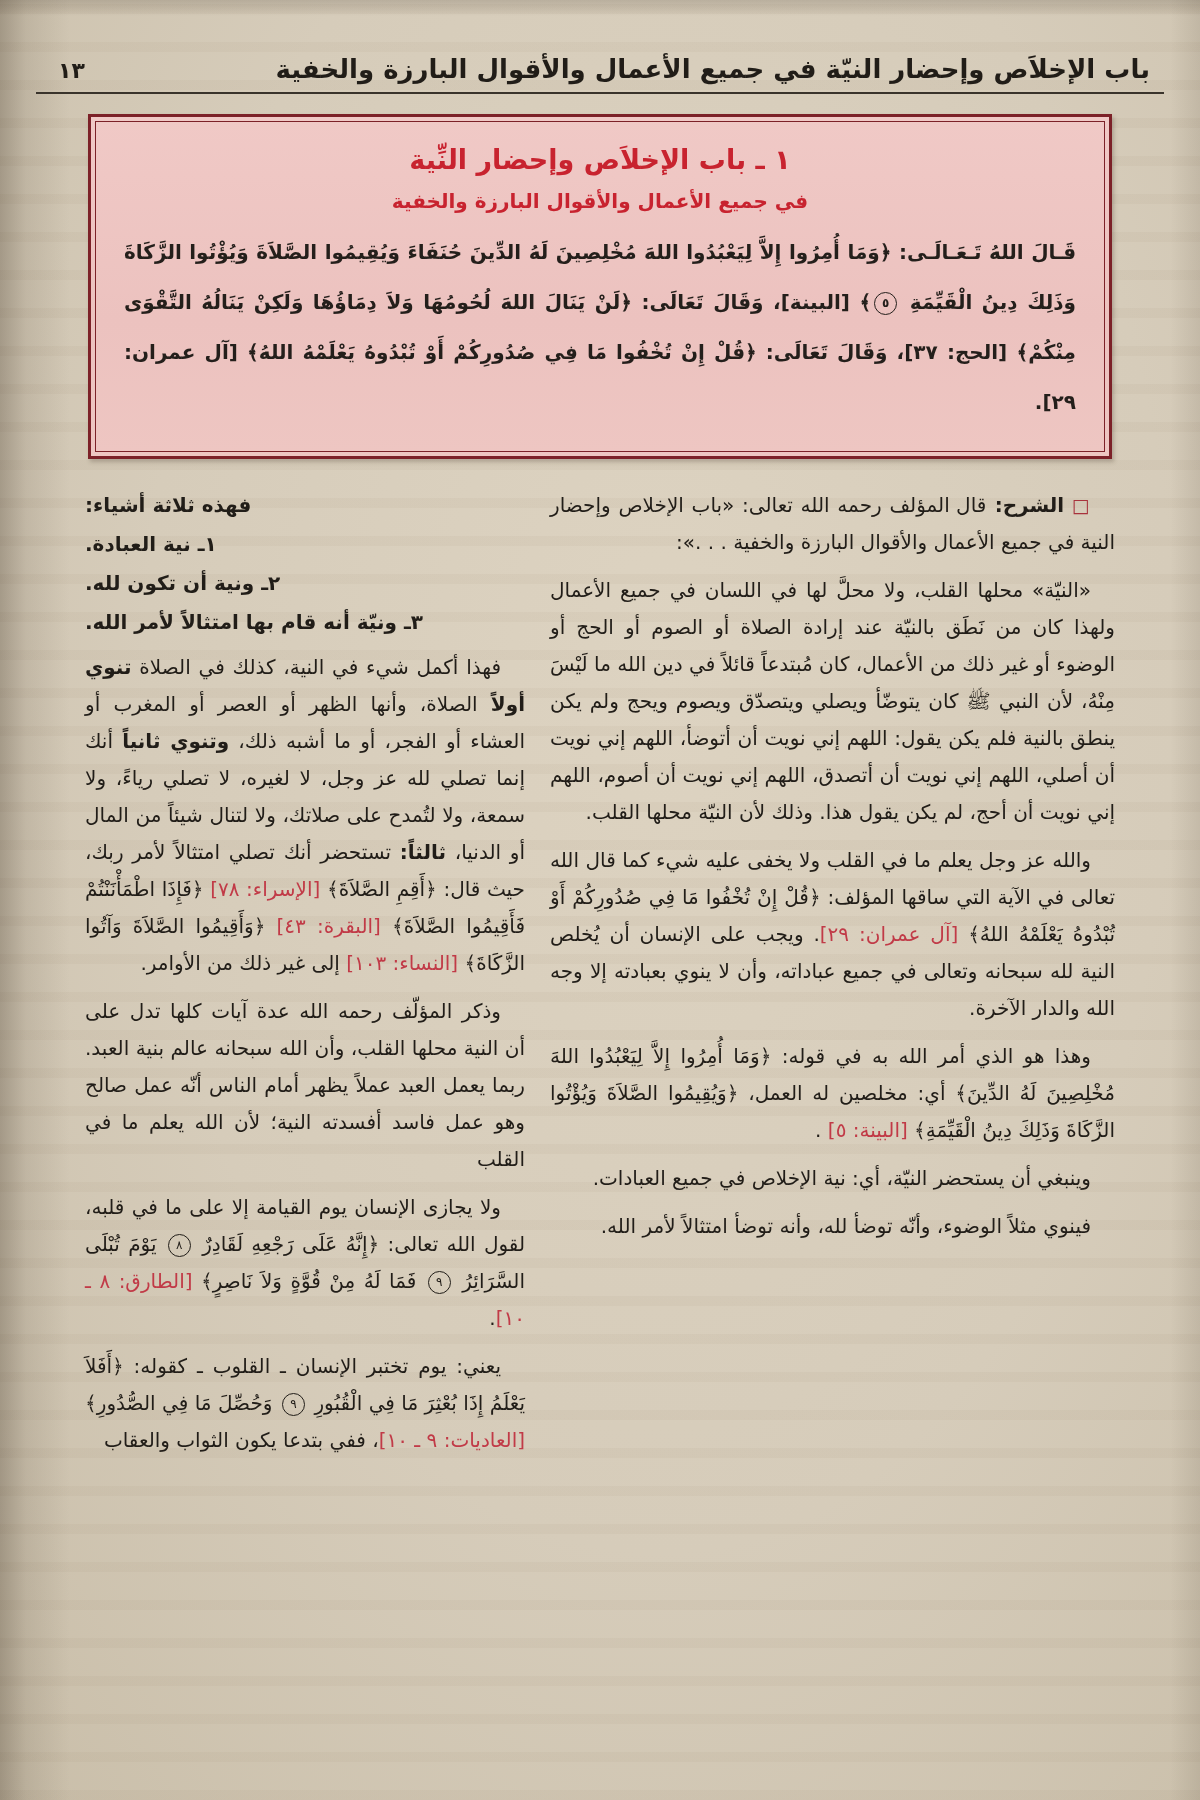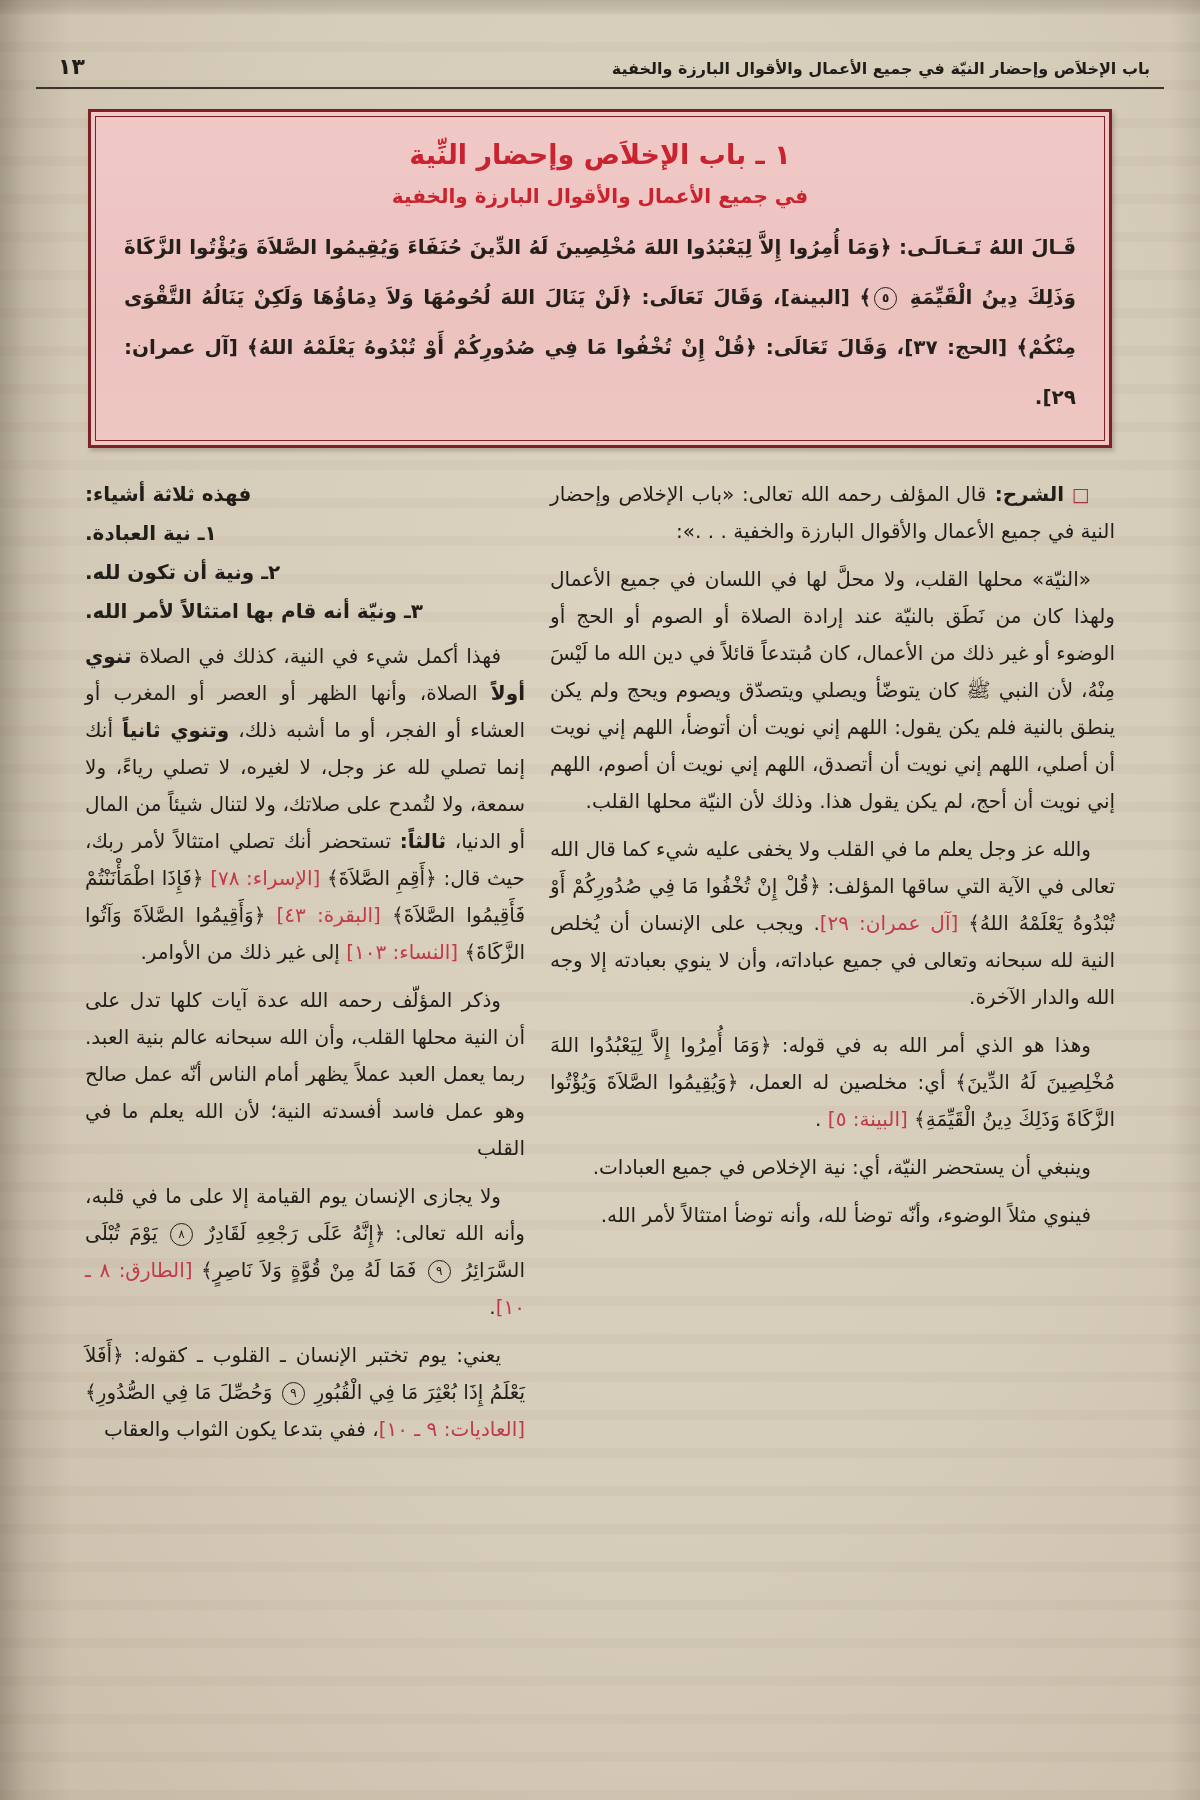--- a/index.html
+++ b/index.html
@@ -14,30 +14,30 @@
       linear-gradient(90deg, rgba(50,38,24,.28) 0px, rgba(50,38,24,.10) 26px, rgba(50,38,24,0) 70px),
       linear-gradient(180deg, rgba(50,38,24,.18) 0px, rgba(50,38,24,0) 16px),
       linear-gradient(270deg, rgba(50,38,24,.10) 0px, rgba(50,38,24,0) 30px),
       repeating-linear-gradient(0deg, rgba(130,105,75,.05) 0 10px, rgba(130,105,75,0) 10px 38px),
       radial-gradient(ellipse at 55% 38%, #ddd3c1 0%, #d6ccba 55%, #c9bea9 100%);
   }
   .header{
     display:flex;direction:rtl;justify-content:space-between;align-items:baseline;
     padding:54px 50px 0 58px;font-weight:700;
   }
-  .h-title{font-size:16px;letter-spacing:0;text-align:center;}
+  .h-title{font-size:26px;letter-spacing:0;text-align:center;}
   .h-num{font-size:22px;text-align:right;}
   .rule{border-top:2px solid #3a342c;margin:8px 36px 0;}
   .chapter-box{
     margin:20px 88px 0;
     border:3px solid #7c2128;
     background:linear-gradient(180deg,#f0c9c6 0%, #ecc2bf 60%, #eec6c2 100%);
     box-shadow:2px 3px 4px rgba(60,45,30,.25);
   }
-  .chapter-inner{border:1px solid #7c2128;margin:4px;padding:8px 26px 18px;}
+  .chapter-inner{border:1px solid #7c2128;margin:4px;padding:8px 26px 24px;}
   .ch-title{color:#c8232f;text-align:center;font-weight:700;margin:0;}
   .ch-title.l1{font-size:27px;margin:14px 0 14px;}
   .ch-title.l2{font-size:20px;margin:0 0 14px;}
   .verses{
     font-weight:700;text-align:justify;font-size:20px;line-height:50px;
     color:#241f1b;margin:4px 2px 0;
   }
   .columns{
     display:grid;direction:rtl;
     grid-template-columns:565px 440px;column-gap:25px;
@@ -88,19 +88,19 @@
       <p class="p"><span>فينوي مثلاً الوضوء، وأنّه توضأ لله، وأنه توضأ امتثالاً لأمر الله.</span></p>
     </div>
 
     <div class="col">
       <p class="li first"><span>فهذه ثلاثة أشياء:</span></p>
       <p class="li"><span>١ـ نية العبادة.</span></p>
       <p class="li"><span>٢ـ ونية أن تكون لله.</span></p>
       <p class="li"><span>٣ـ ونيّة أنه قام بها امتثالاً لأمر الله.</span></p>
       <p class="p gap-top"><span>فهذا أكمل شيء في النية، كذلك في الصلاة </span><span class="bold">تنوي أولاً</span><span> الصلاة، وأنها الظهر أو العصر أو المغرب أو العشاء أو الفجر، أو ما أشبه ذلك، </span><span class="bold">وتنوي ثانياً</span><span> أنك إنما تصلي لله عز وجل، لا لغيره، لا تصلي رياءً، ولا سمعة، ولا لتُمدح على صلاتك، ولا لتنال شيئاً من المال أو الدنيا، </span><span class="bold">ثالثاً:</span><span> تستحضر أنك تصلي امتثالاً لأمر ربك، حيث قال: ﴿أَقِمِ الصَّلاَةَ﴾ </span><span class="red">[الإسراء: ٧٨]</span><span> ﴿فَإِذَا اطْمَأْنَنْتُمْ فَأَقِيمُوا الصَّلاَةَ﴾ </span><span class="red">[البقرة: ٤٣]</span><span> ﴿وَأَقِيمُوا الصَّلاَةَ وَآتُوا الزَّكَاةَ﴾ </span><span class="red">[النساء: ١٠٣]</span><span> إلى غير ذلك من الأوامر.</span></p>
       <p class="p"><span>وذكر المؤلّف رحمه الله عدة آيات كلها تدل على أن النية محلها القلب، وأن الله سبحانه عالم بنية العبد. ربما يعمل العبد عملاً يظهر أمام الناس أنّه عمل صالح وهو عمل فاسد أفسدته النية؛ لأن الله يعلم ما في القلب</span></p>
-      <p class="p"><span>ولا يجازى الإنسان يوم القيامة إلا على ما في قلبه، وأنه الله تعالى: ﴿إِنَّهُ عَلَى رَجْعِهِ لَقَادِرٌ </span><span class="ayah">٨</span><span> يَوْمَ تُبْلَى السَّرَائِرُ </span><span class="ayah">٩</span><span> فَمَا لَهُ مِنْ قُوَّةٍ وَلاَ نَاصِرٍ﴾ </span><span class="red">[الطارق: ٨ ـ ١٠]</span><span>.</span></p>
+      <p class="p"><span>ولا يجازى الإنسان يوم القيامة إلا على ما في قلبه، لقول الله تعالى: ﴿إِنَّهُ عَلَى رَجْعِهِ لَقَادِرٌ </span><span class="ayah">٨</span><span> يَوْمَ تُبْلَى السَّرَائِرُ </span><span class="ayah">٩</span><span> فَمَا لَهُ مِنْ قُوَّةٍ وَلاَ نَاصِرٍ﴾ </span><span class="red">[الطارق: ٨ ـ ١٠]</span><span>.</span></p>
       <p class="p"><span>يعني: يوم تختبر الإنسان ـ القلوب ـ كقوله: ﴿أَفَلاَ يَعْلَمُ إِذَا بُعْثِرَ مَا فِي الْقُبُورِ </span><span class="ayah">٩</span><span> وَحُصِّلَ مَا فِي الصُّدُورِ﴾ </span><span class="red">[العاديات: ٩ ـ ١٠]</span><span>، ففي بتدعا يكون الثواب والعقاب</span></p>
     </div>
 
   </main>
 
 </div>
 
 </body></html>

